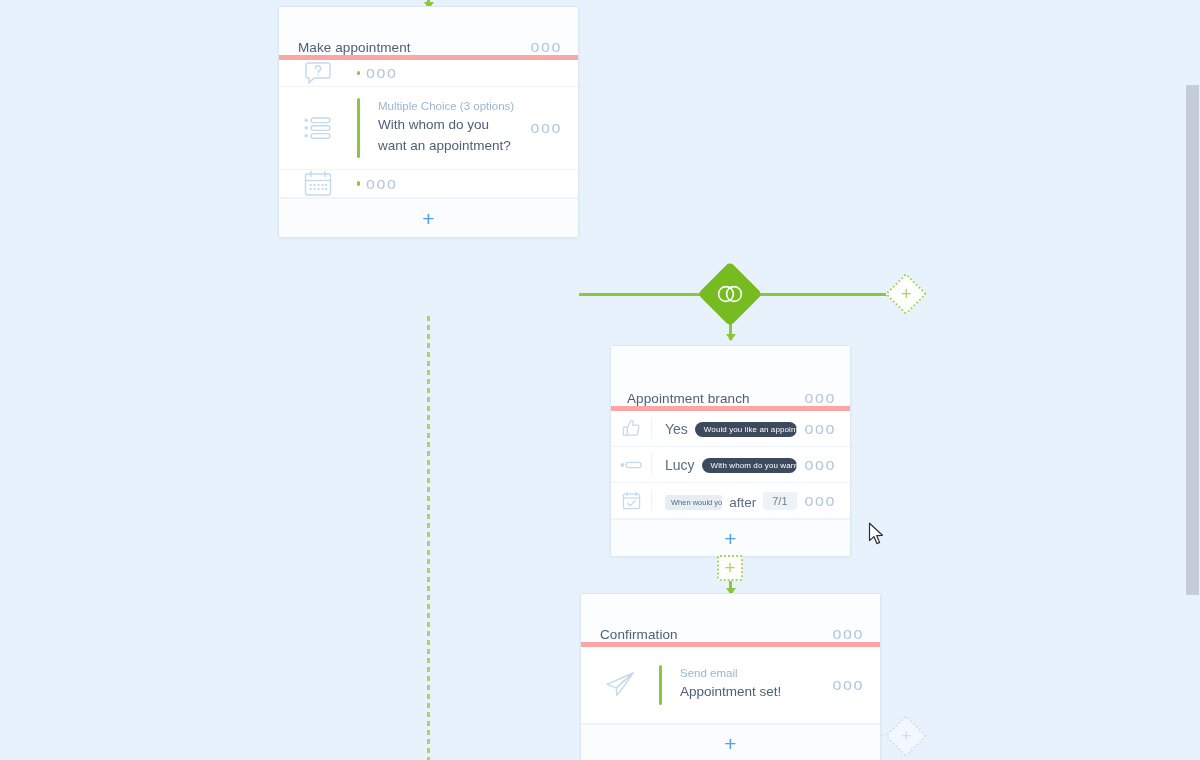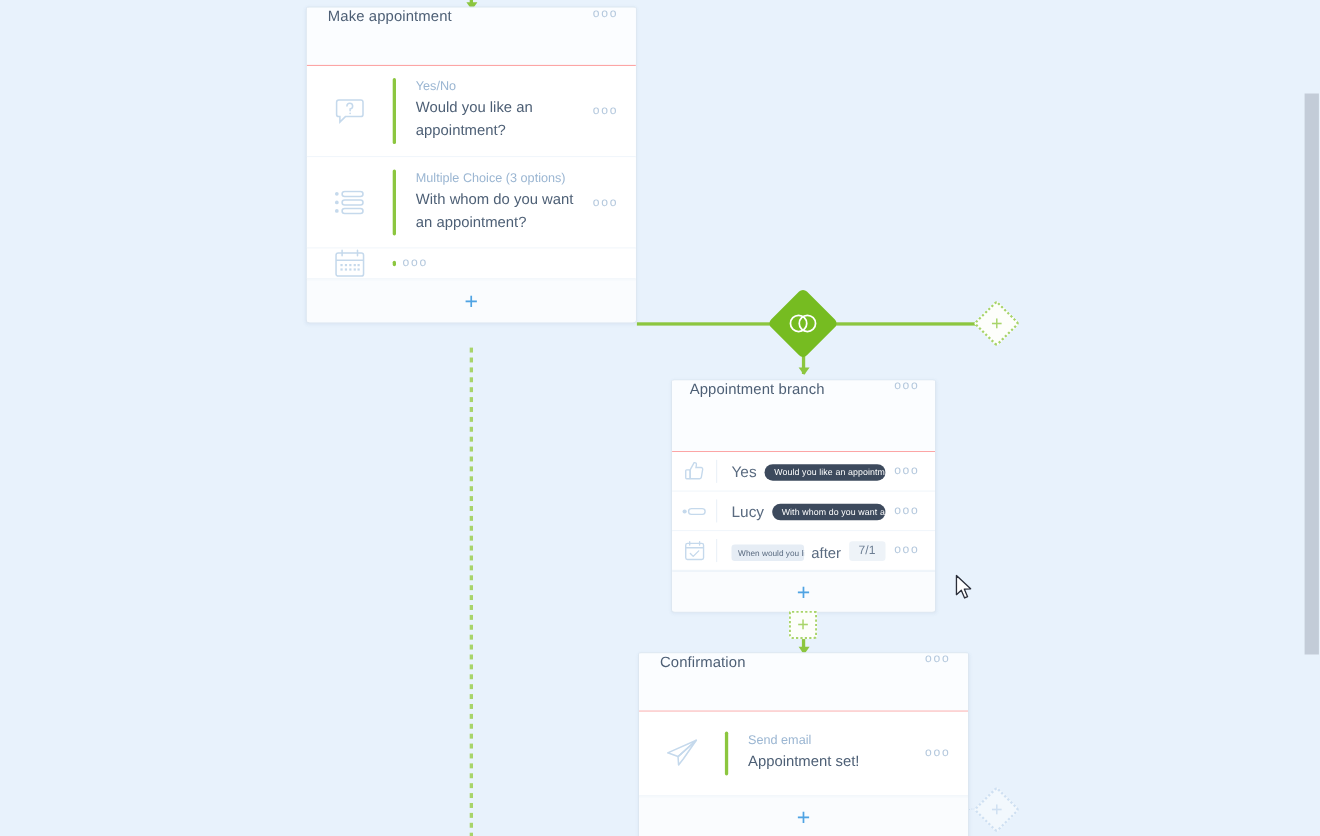--- a/index.html
+++ b/index.html
@@ -39,34 +39,34 @@
   .card {
     position: absolute;
     background: #ffffff;
     border: 1px solid #dde7f1;
     border-radius: 3px;
     box-shadow: 0 1px 3px rgba(80,120,170,0.08);
   }
   .card-header {
     height: 53px;
     display: flex;
-    align-items: flex-start;
+    align-items: flex-end;
     justify-content: space-between;
     padding: 0 16px 0 19px;
     background: #fbfdff;
-    border-bottom: 1px solid #fca5a5;
+    border-bottom: 5px solid #fca5a5;
   }
   .card-title {
     font-size: 13.5px;
     color: #4d5f75;
     letter-spacing: .1px;
   }
   .dots {
     color: #b4c8dd;
-    font-size: 11px;
+    font-size: 16px;
     letter-spacing: 1.6px;
     line-height: 1;
     user-select: none;
   }
 
   .row {
     display: flex;
     align-items: center;
     padding: 0 16px 0 0;
     border-bottom: 1px solid #eef4fa;
@@ -277,24 +277,20 @@
 
     <div class="row">
       <div class="row-icon">
         <svg width="28" height="26" viewBox="0 0 28 26" fill="none" stroke="#c5d9ec" stroke-width="1.4">
           <path d="M4 3h20a2 2 0 0 1 2 2v11a2 2 0 0 1-2 2H10l-5 5v-5H4a2 2 0 0 1-2-2V5a2 2 0 0 1 2-2z"></path>
           <path d="M11.4 8.4a2.6 2.6 0 1 1 2.9 2.6v1.6" stroke-linecap="round"></path>
           <circle cx="14.3" cy="15.1" r=".75" fill="#c5d9ec" stroke="none"></circle>
         </svg>
       </div>
       <div class="row-bar"></div>
-      <div class="row-body">
-        <div class="row-kicker">Yes/No</div>
-        <div class="row-text">Would you like an appointment?</div>
-      </div>
       <span class="dots row-dots">ooo</span>
     </div>
 
     <div class="row">
       <div class="row-icon">
         <svg width="28" height="22" viewBox="0 0 28 22" fill="none" stroke="#c5d9ec" stroke-width="1.4">
           <circle cx="2.2" cy="3.2" r="1.7" fill="#c5d9ec" stroke="none"></circle>
           <rect x="7" y="1" width="19" height="4.6" rx="2.3"></rect>
           <circle cx="2.2" cy="11" r="1.7" fill="#c5d9ec" stroke="none"></circle>
           <rect x="7" y="8.8" width="19" height="4.6" rx="2.3"></rect>

